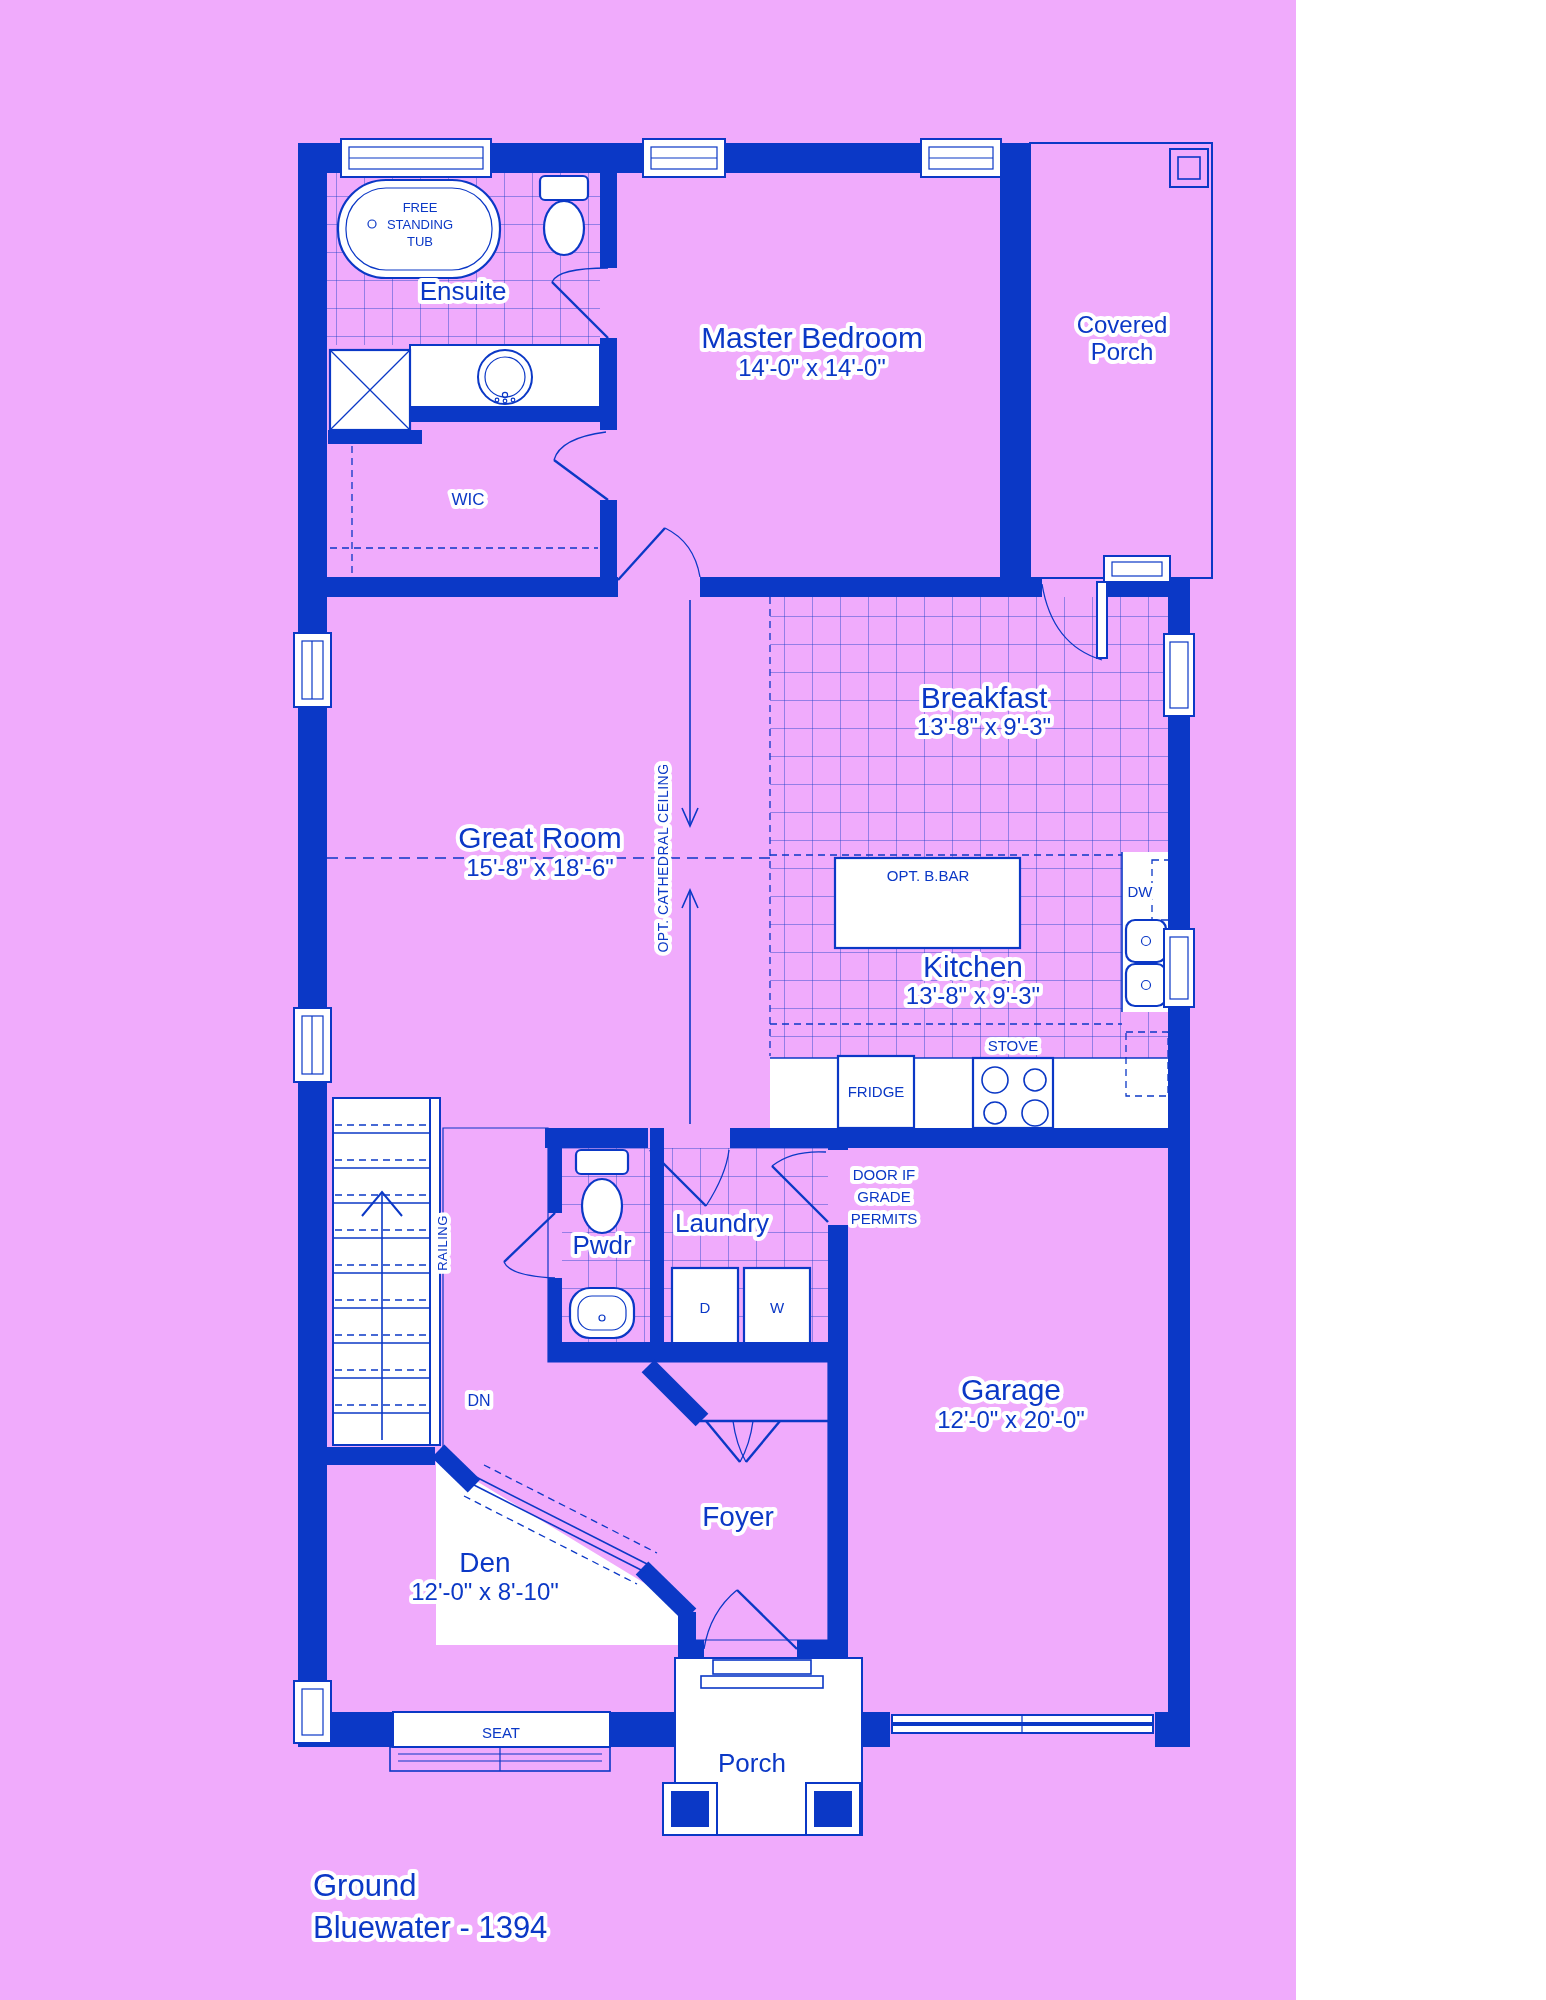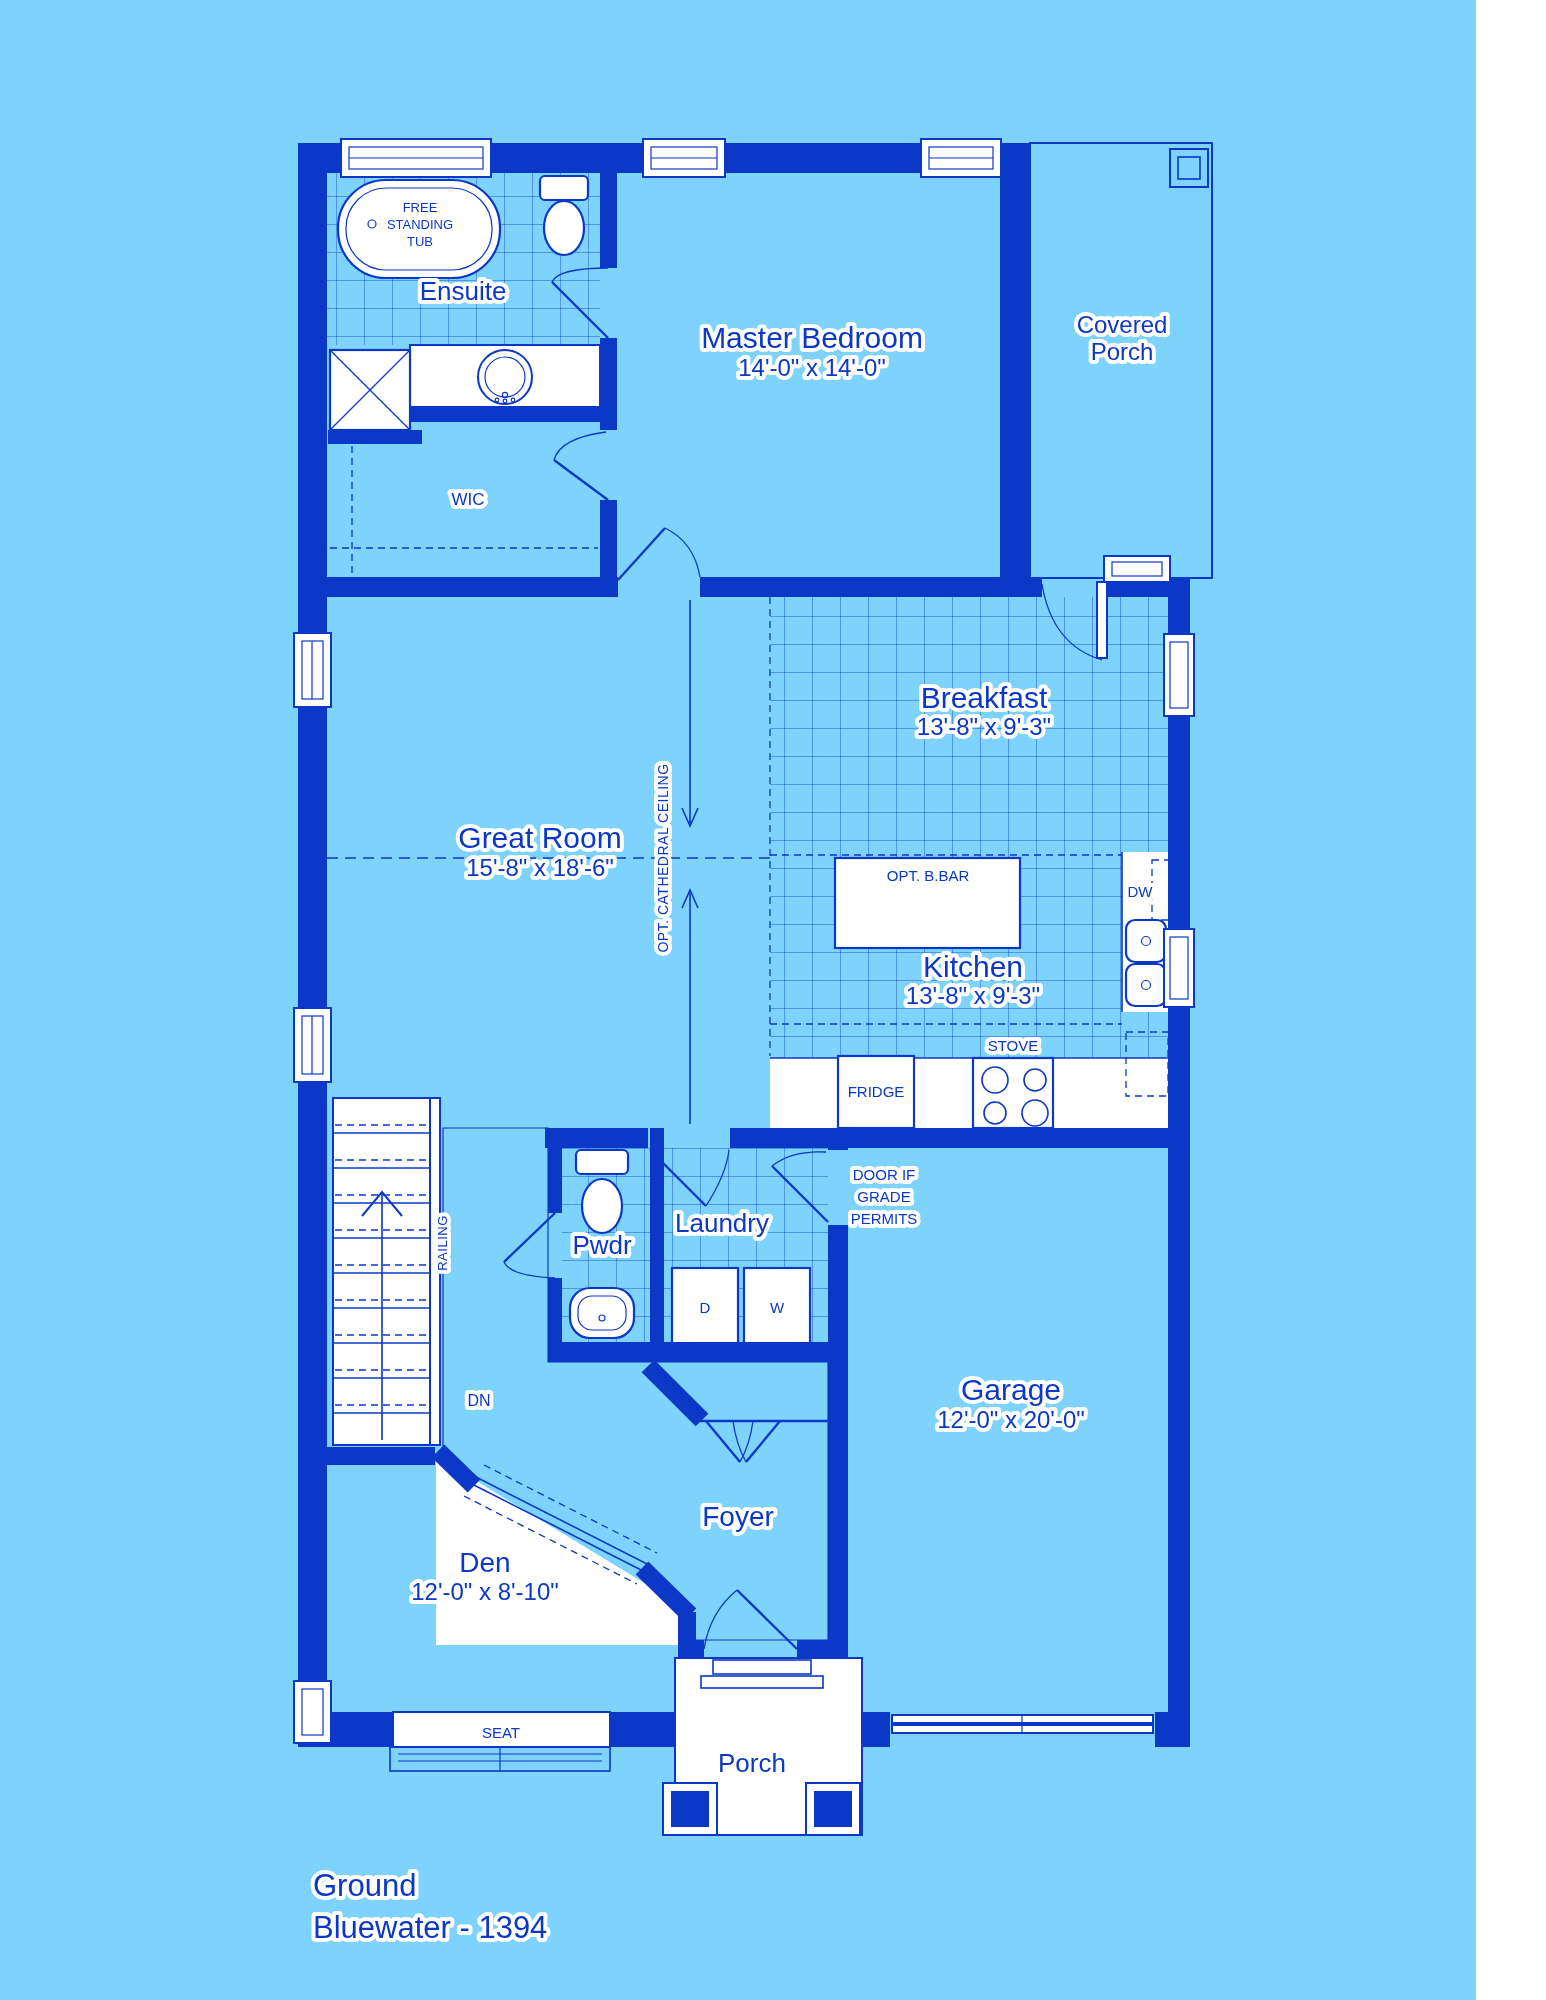--- a/index.html
+++ b/index.html
@@ -1,16 +1,16 @@
 <!DOCTYPE html>
 <html><head>
 <meta charset="utf-8">
 <style>
   html,body{margin:0;padding:0;background:#ffffff;}
-  .page{width:1476px;height:2000px;position:relative;background:#7dd3fc;overflow:hidden;}
+  .page{width:1296px;height:2000px;position:relative;background:#f0abfc;overflow:hidden;}
   svg{display:block;}
   .wall{fill:#0b38c6;}
   .ln{stroke:#0b38c6;fill:none;}
   .t1{stroke-width:1.2;}
   .t15{stroke-width:1.6;}
   .t2{stroke-width:2;}
   .t25{stroke-width:2.6;}
   .fix{fill:#ffffff;stroke:#0b38c6;stroke-width:2.2;}
   .white{fill:#ffffff;}
   .dash{stroke:#0b38c6;fill:none;stroke-width:1.7;stroke-dasharray:11 7;}

